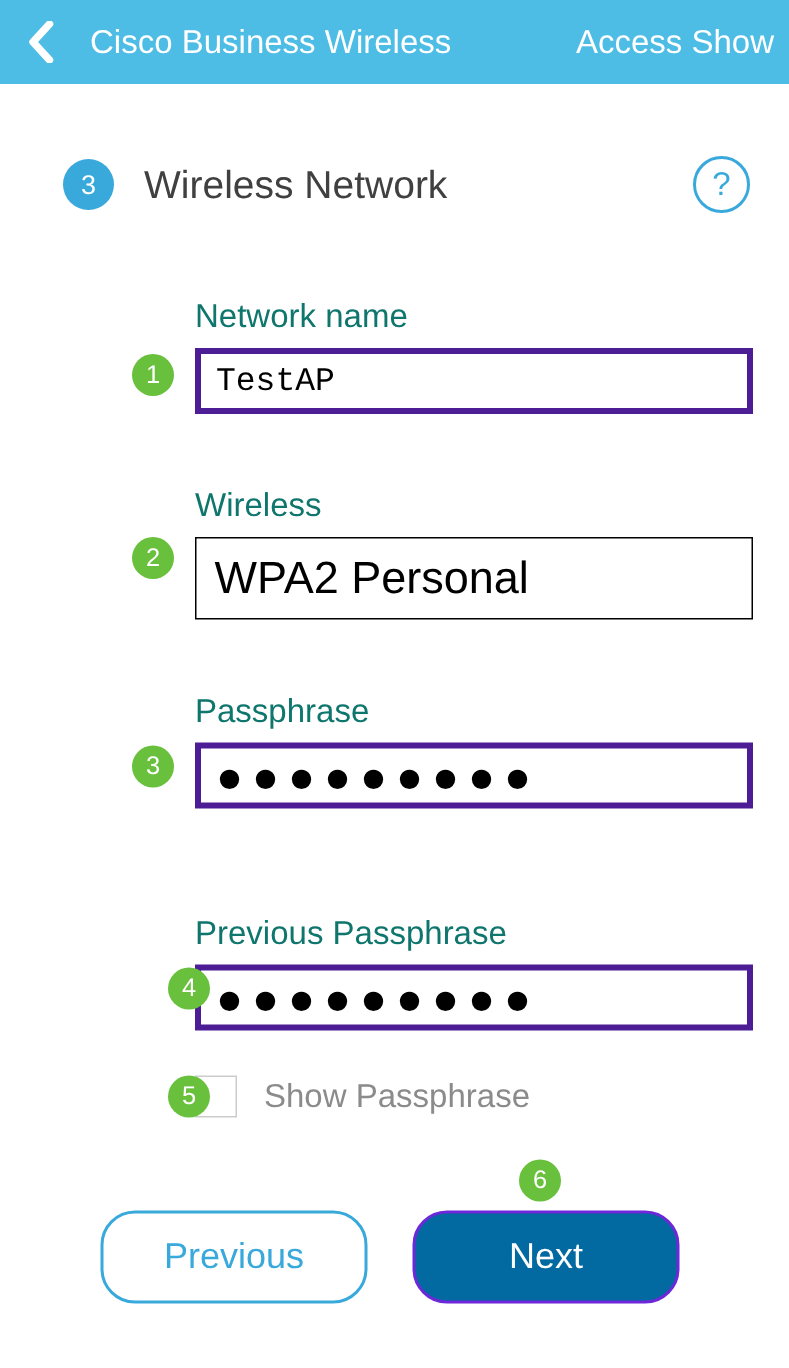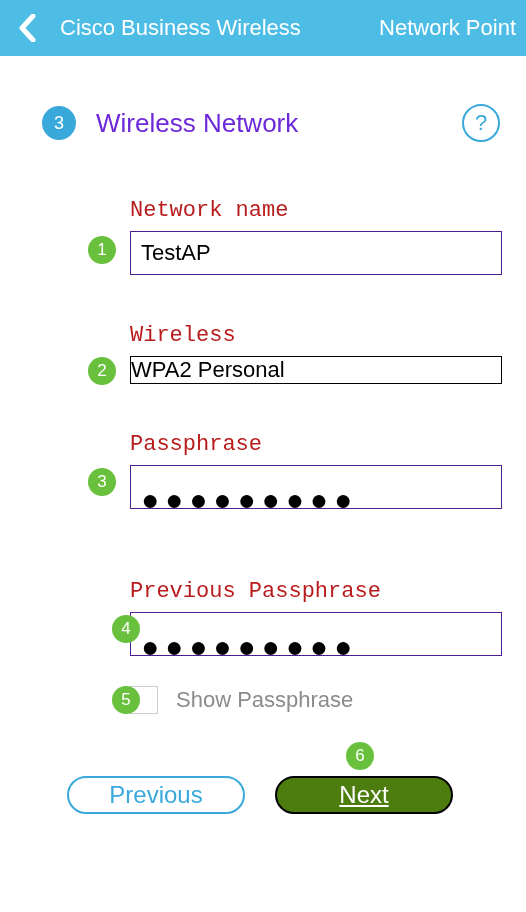--- a/index.html
+++ b/index.html
@@ -47,21 +47,21 @@
     height: 34px;
     border-radius: 50%;
     background: #39a9dc;
     color: #fff;
     display: flex;
     align-items: center;
     justify-content: center;
     font-size: 18px;
   }
   .step-title {
-    color: #6d28d9;
+    color: #404040;
     font-size: 26px;
     margin-left: 20px;
     font-weight: 400;
     flex: 1;
   }
   .help-btn {
     width: 38px;
     height: 38px;
     border-radius: 50%;
     border: 2px solid #39a9dc;
@@ -74,39 +74,38 @@
   }
   .form {
     padding: 56px 24px 0 18px;
   }
   .field {
     position: relative;
     margin-bottom: 48px;
     padding-left: 112px;
   }
   .field-label {
-    color: #b91c1c;
+    color: #0f766e;
     font-size: 22px;
     margin-bottom: 8px;
-    font-family: Liberation Mono, monospace;
   }
   .field-input {
     width: 100%;
-    border: 1px solid #4c1d95;
+    border: 4px solid #4c1d95;
     height: 44px;
     font-size: 22px;
-    padding: 12px 10px;
-    font-family: Liberation Sans, sans-serif;
+    padding: 0 10px;
+    font-family: Liberation Mono, monospace;
   }
   .field-select {
     width: 100%;
     border: 1px solid #000;
-    height: 28px;
-    font-size: 22px;
-    padding: 0 0;
+    height: 55px;
+    font-size: 30px;
+    padding: 0 12px;
     background: #fff;
     display: flex;
     align-items: center;
     font-family: inherit;
     cursor: pointer;
   }
   .dots {
     letter-spacing: 6px;
     font-size: 30px;
     line-height: 44px;
@@ -146,53 +145,52 @@
   }
   .buttons {
     display: flex;
     gap: 30px;
     justify-content: center;
     margin-top: 52px;
     position: relative;
   }
   .btn {
     width: 178px;
-    height: 38px;
+    height: 62px;
     border-radius: 23px;
     font-size: 24px;
     display: flex;
     align-items: center;
     justify-content: center;
     cursor: pointer;
     font-weight: 400;
   }
   .btn-prev {
     border: 2px solid #39a9dc;
     color: #39a9dc;
     background: #fff;
   }
   .btn-next {
-    background: #4d7c0f;
-    color: #fff;
-    border: 2px solid #000000;
-    text-decoration: underline;
+    background: #0369a1;
+    color: #fff;
+    border: 2px solid #6d28d9;
   }
   .field-passphrase { margin-bottom: 70px; }
 </style>
 </head>
 <body>
 
 <div class="header">
   <div class="back-icon">
     <svg width="18" height="28" viewBox="0 0 18 28">
         <path d="M15 2 L4 14 L15 26" stroke="#fff" stroke-width="5" fill="none" stroke-linecap="round" stroke-linejoin="round"></path>
       </svg>
   </div>
   <div class="header-title">Cisco Business Wireless</div>
-  <div class="header-right">Network Point</div>
+  <div class="header-right">Access Show</div>
 </div>
 
 <div class="step-header">
   <div class="step-number">3</div>
   <div class="step-title">Wireless Network</div>
   <div class="help-btn">?</div>
 </div>
 
 <div class="form">
 

